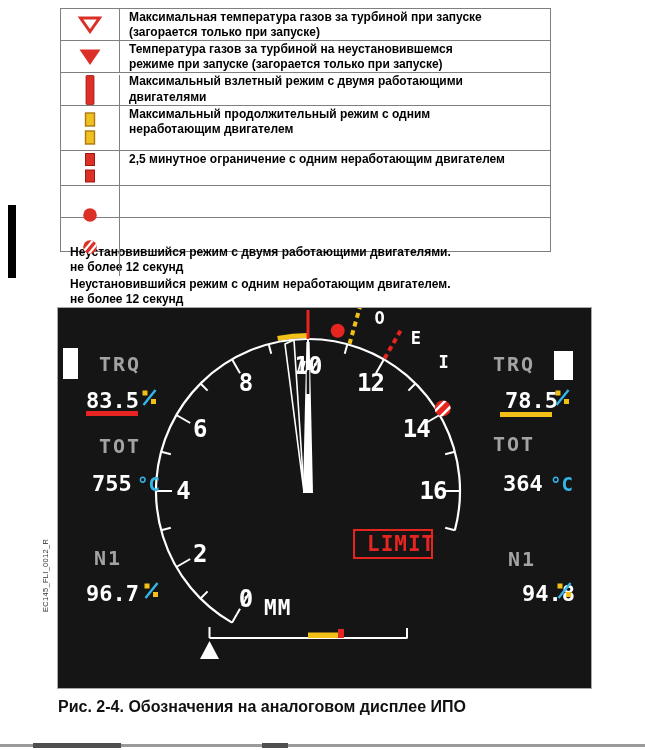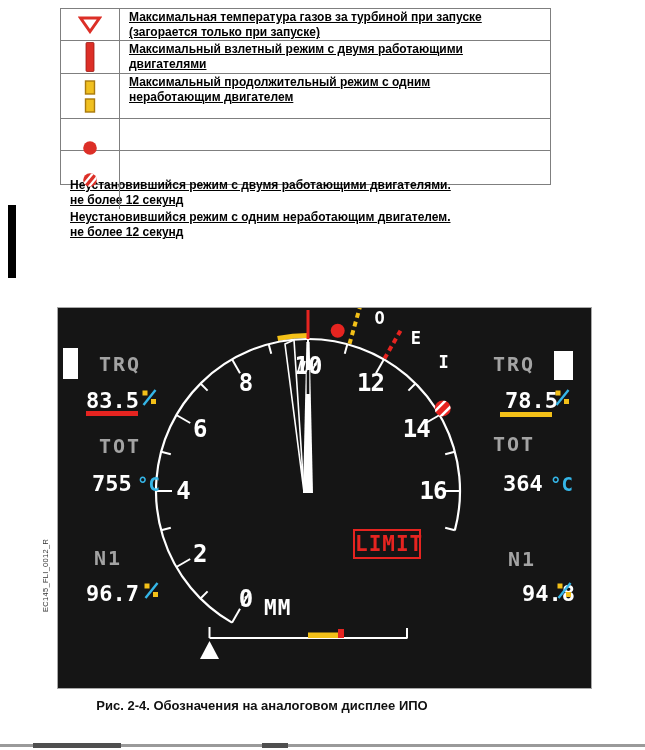--- a/index.html
+++ b/index.html
@@ -1,84 +1,102 @@
 <!DOCTYPE html>
 <html><head>
 <meta charset="utf-8">
 <style>
   html,body{margin:0;padding:0;background:#fff;}
   .page{position:relative;width:645px;height:750px;background:#ffffff;overflow:hidden;
         font-family:"Liberation Sans",sans-serif;}
   
   .legend{position:absolute;left:60px;top:8px;width:491px;border:1.5px solid #7f7f7f;box-sizing:border-box;background:#fff;}
-  .lrow{display:flex;border-bottom:1px solid #7f7f7f;box-sizing:border-box;text-decoration:underline;}
+  .lrow{display:flex;border-bottom:1px solid #7f7f7f;box-sizing:border-box;}
   .lrow:last-child{border-bottom:none;flex-direction:column;}
   .lsym{flex:0 0 58px;width:58px;border-right:1px solid #7f7f7f;display:flex;align-items:center;justify-content:center;}
   .ltext{flex:1;padding:1px 6px 0 9px;font-weight:bold;font-size:12px;line-height:15.4px;color:#000;white-space:pre-line;}
   
   .revbar{position:absolute;left:8px;top:205px;width:8px;height:73px;background:#000;}
   .figid{position:absolute;left:41px;top:612px;transform:rotate(-90deg);transform-origin:0 0;
          font-size:7.5px;color:#333;letter-spacing:.3px;white-space:nowrap;}
   .bline{position:absolute;left:0;top:744px;width:645px;height:3px;background:#9a9a9a;}
   .bstub{position:absolute;top:743px;height:5px;background:#4f4f4f;}
   .caption{position:absolute;left:0;top:698px;width:524px;text-align:center;
-           font-weight:bold;font-size:13px;color:#111;}
+           font-weight:bold;font-size:16px;color:#111;}
   
   .panel{position:absolute;left:57px;top:307px;width:533px;height:380px;background:#151515;
          border:1px solid #a8a8a8;overflow:hidden;}
   #dial-svg{position:absolute;left:0;top:0;}
   #dial-svg text{font-family:"DejaVu Sans Mono",monospace;font-weight:bold;}
   .wbox{position:absolute;background:#fff;}
   .glabel{position:absolute;color:#a3a3a3;font:bold 20px "DejaVu Sans Mono",monospace;letter-spacing:2px;}
   .gval{position:absolute;color:#fff;font:bold 22px "DejaVu Sans Mono",monospace;}
   .gunit-c{position:absolute;color:#35b6e8;font:bold 19px "DejaVu Sans Mono",monospace;}
   .ul{position:absolute;width:52px;height:4.5px;}
   .pct{position:absolute;width:15px;height:17px;}
   .pct svg{display:block;}
   .pct-sq{fill:#f3c018;}
   .pct-line{stroke:#35b6e8;stroke-width:2.4;}
   .limit{position:absolute;left:295px;top:221px;width:64px;height:26px;border:2px solid #e62420;
-         color:#e62420;font:bold 21px/26px "DejaVu Sans Mono",monospace;text-align:center;letter-spacing:1px;}
+         color:#e62420;font:bold 21px/26px "DejaVu Sans Mono",monospace;text-align:center;letter-spacing:1px;padding-left:12px;}
   .mm{position:absolute;left:206px;top:288px;color:#fff;font:bold 21px "DejaVu Sans Mono",monospace;letter-spacing:1px;}
 </style>
 </head>
 <body>
 
 <div class="page">
 
   <div class="revbar"></div>
 
   <div class="legend" id="legend-rows">
       <div class="lrow" style="height: 32px;">
         <div class="lsym">
           <svg width="24" height="19" viewBox="0 0 24 19">
             <polygon points="2.5,3 21.5,3 12,16.5" fill="#ffffff" stroke="#dc2f27" stroke-width="3"></polygon>
           </svg>
         </div>
         <div class="ltext">Максимальная температура газов за турбиной при запуске
 (загорается только при запуске)</div>
       </div>
-      <div class="lrow" style="height: 33px;">
+      <div class="lrow" style="height: 32px;">
+        <div class="lsym">
+          <svg width="24" height="18" viewBox="0 0 24 18">
+            <polygon points="1.5,1.5 22.5,1.5 12,17" fill="#dc2f27"></polygon>
+          </svg>
+        </div>
+        <div class="ltext">Температура газов за турбиной на неустановившемся
+режиме при запуске (загорается только при запуске)</div>
+      </div>
+      <div class="lrow" style="height: 33px; align-items: flex-end;">
         <div class="lsym">
           <svg width="10" height="30" viewBox="0 0 10 30">
             <rect x="1" y="0.5" width="8" height="29" rx="1" fill="#dc2f27" stroke="#9c1a14" stroke-width="0.8"></rect>
           </svg>
         </div>
         <div class="ltext">Максимальный взлетный режим с двумя работающими
 двигателями</div>
       </div>
       <div class="lrow" style="height: 45px;">
         <div class="lsym">
           <svg width="12" height="33" viewBox="0 0 12 33">
             <rect x="1.5" y="1" width="9" height="13" fill="#f0c020" stroke="#a97a0e" stroke-width="1.4"></rect>
             <rect x="1.5" y="19" width="9" height="13" fill="#f0c020" stroke="#a97a0e" stroke-width="1.4"></rect>
           </svg>
         </div>
         <div class="ltext">Максимальный продолжительный режим с одним
 неработающим двигателем</div>
+      </div>
+      <div class="lrow" style="height: 35px;">
+        <div class="lsym">
+          <svg width="12" height="30" viewBox="0 0 12 30">
+            <rect x="1.5" y="0.5" width="9" height="12" fill="#dc2f27" stroke="#9c1a14" stroke-width="1"></rect>
+            <rect x="1.5" y="17" width="9" height="12" fill="#dc2f27" stroke="#9c1a14" stroke-width="1"></rect>
+          </svg>
+        </div>
+        <div class="ltext">2,5 минутное ограничение с одним неработающим двигателем</div>
       </div>
       <div class="lrow" style="height: 32px; flex-direction: column;">
         <div class="lsym">
           <svg width="16" height="16" viewBox="0 0 16 16">
             <circle cx="8" cy="8" r="6.8" fill="#dc2f27"></circle>
           </svg>
         </div>
         <div class="ltext">Неустановившийся режим с двумя работающими двигателями.
 не более 12 секунд</div>
       </div>

